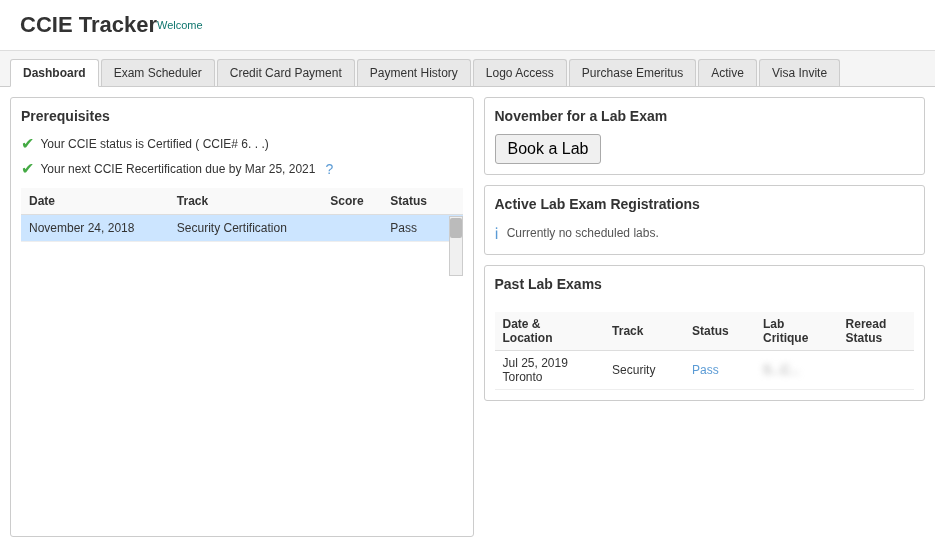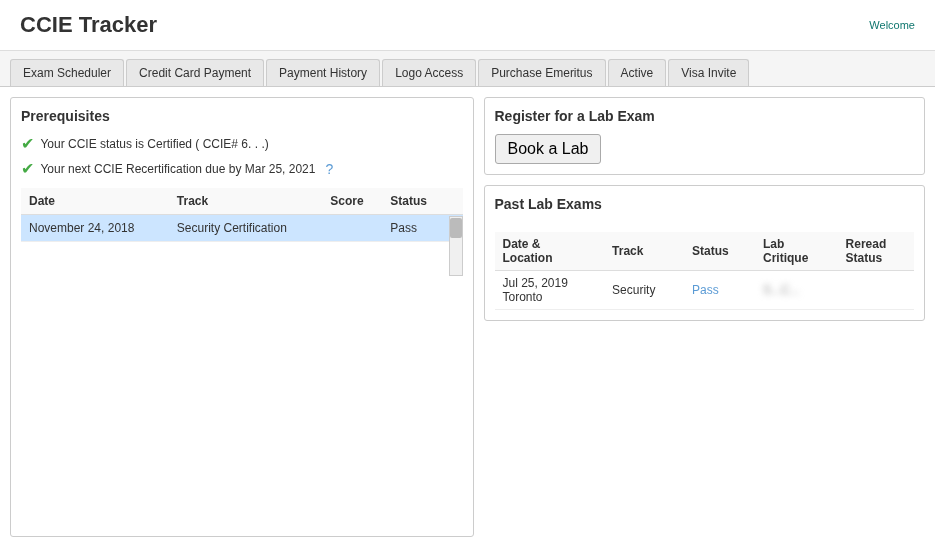--- a/index.html
+++ b/index.html
@@ -1,19 +1,19 @@
 <!DOCTYPE html>
 <html><head>
   <meta charset="utf-8">
   <style>
     * { box-sizing: border-box; margin: 0; padding: 0; }
     body { font-family: Arial, sans-serif; font-size: 13px; background: #fff; color: #333; }
     
     
-    .header { display: flex; justify-content: space-between; align-items: center; padding: 12px 20px; border-bottom: 1px solid #ddd; }
+    .header { display: flex; align-items: center; padding: 12px 20px; border-bottom: 1px solid #ddd; }
     .header-title { font-size: 22px; font-weight: bold; color: #333; }
     .header-welcome { font-size: 11px; color: #0f766e; }
     
     
     .tabs { display: flex; padding: 8px 10px 0; border-bottom: 1px solid #ccc; background: #f5f5f5; gap: 2px; }
     .tab { padding: 6px 12px; border: 1px solid #ccc; border-bottom: none; background: #e8e8e8; cursor: pointer; font-size: 12px; color: #333; border-radius: 3px 3px 0 0; }
     .tab.active { background: #fff; border-bottom: 1px solid #fff; margin-bottom: -1px; font-weight: bold; }
     
     
     .main { display: flex; gap: 10px; padding: 10px; height: calc(555px - 95px); justify-content: flex-end; }
@@ -57,20 +57,21 @@
   </style>
 </head>
 <body>
 
 <div class="header">
   <div class="header-title">CCIE Tracker</div>
   <div class="header-welcome">Welcome</div>
 </div>
 
 <div class="tabs">
+  <div class="tab active">Dashboard</div>
   <div class="tab">Exam Scheduler</div>
   <div class="tab">Credit Card Payment</div>
   <div class="tab">Payment History</div>
   <div class="tab">Logo Access</div>
   <div class="tab">Purchase Emeritus</div>
   <div class="tab">Active</div>
   <div class="tab">Visa Invite</div>
 </div>
 
 <div class="main">
@@ -111,24 +112,31 @@
       </table>
       <div style="position:absolute; right:0; top:28px; width:14px; height:60px; background:#f0f0f0; border:1px solid #ccc;">
         <div style="width:12px; height:20px; background:#bbb; border-radius:2px; margin:1px auto;"></div>
       </div>
     </div>
   </div>
 
   <div class="right-panel">
 
     <div class="right-section">
-      <div class="panel-title">Register for a Lab Exam</div>
+      <div class="panel-title">November for a Lab Exam</div>
       <button class="btn">Book a Lab</button>
     </div>
 
+    <div class="right-section">
+      <div class="panel-title">Active Lab Exam Registrations</div>
+      <div class="active-lab-msg">
+        <span class="info-icon">ℹ</span>
+        <span>Currently no scheduled labs.</span>
+      </div>
+    </div>
 
     <div class="right-section">
       <div class="panel-title">Past Lab Exams</div>
       <table class="past-table">
         <thead>
           <tr>
             <th>Date &amp;<br>Location</th>
             <th>Track</th>
             <th>Status</th>
             <th>Lab<br>Critique</th>

